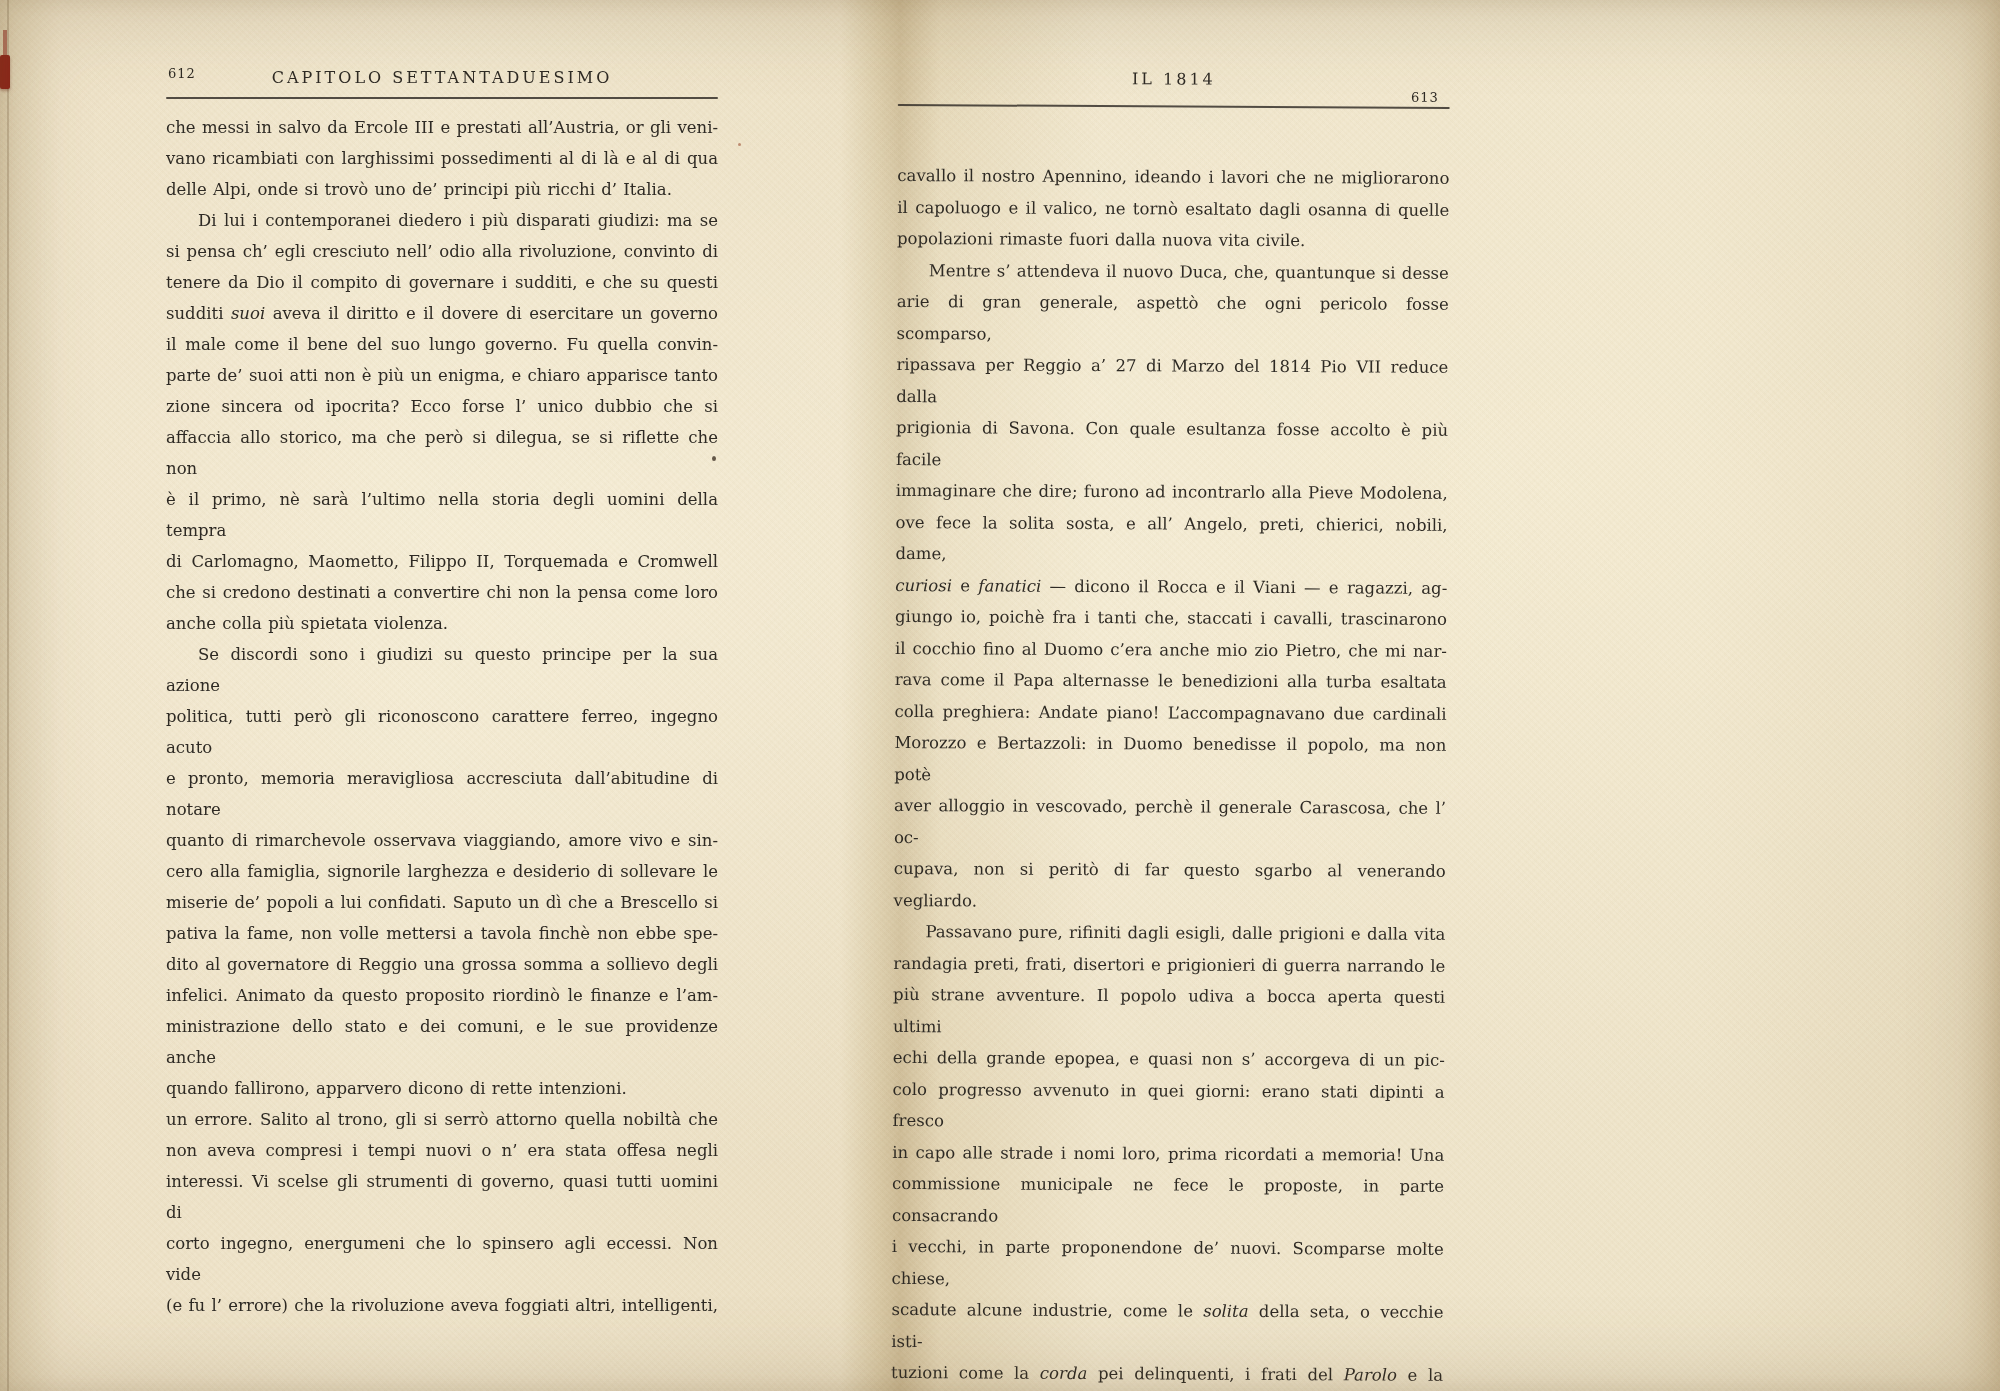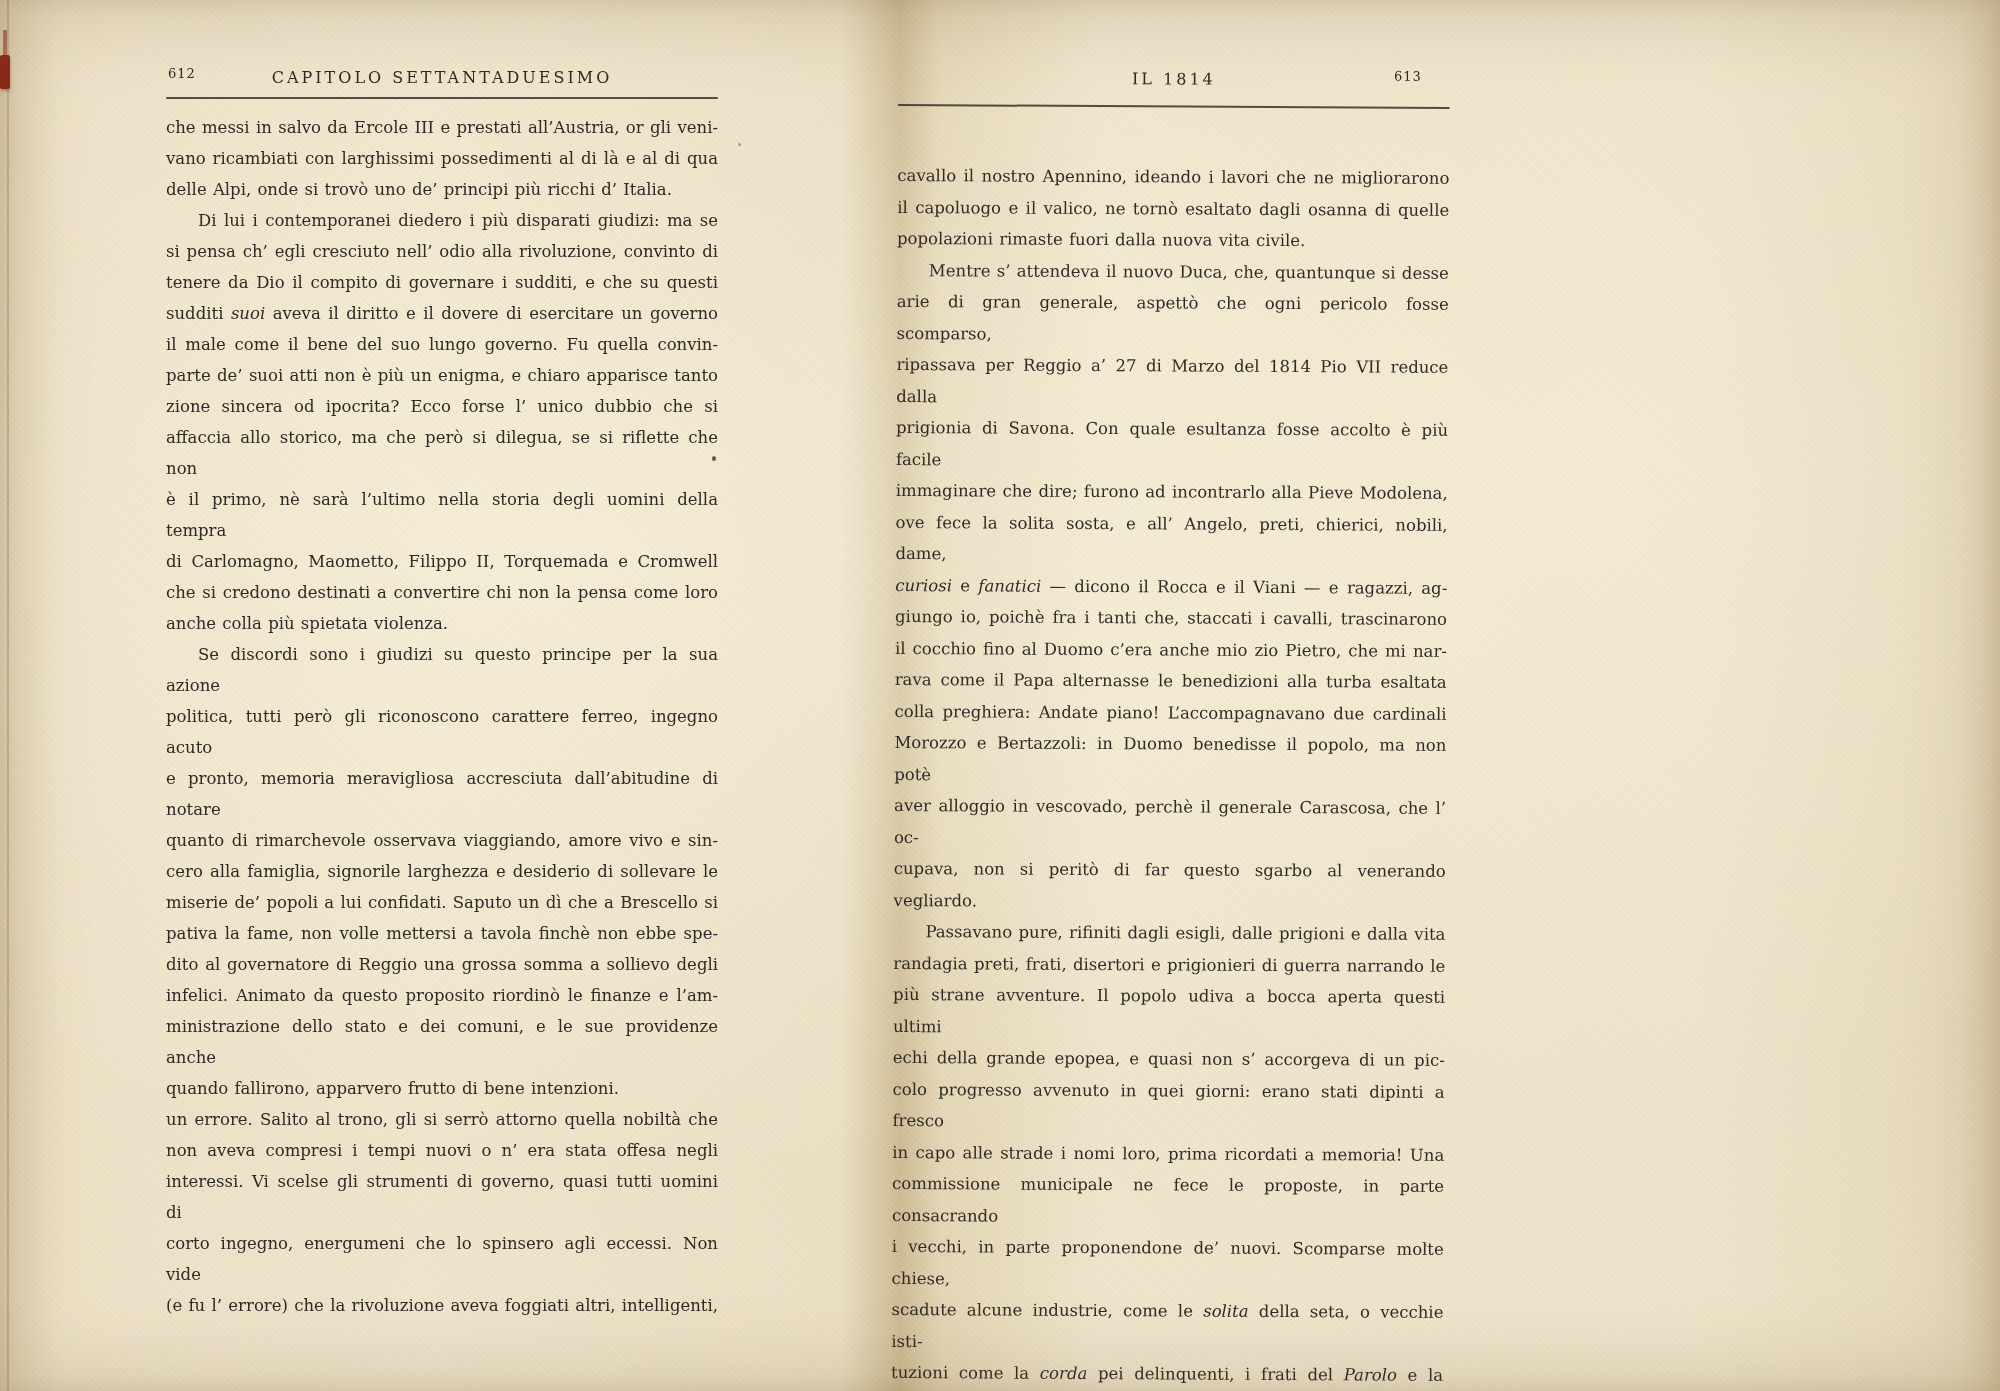--- a/index.html
+++ b/index.html
@@ -34,21 +34,21 @@
     position:absolute;left:0;top:55px;width:10px;height:34px;
     background:var(--red,#8e2318);border-radius:2px;
     box-shadow:0 2px 3px rgba(90,20,10,0.35), 0 -28px 0 -3px rgba(142,35,24,0.55);
   }
   .page{position:absolute;}
   #left-page{left:166px;top:60px;width:552px;}
   #right-page{left:898px;top:60px;width:552px;transform:rotate(0.3deg);transform-origin:0 0;}
   .header{position:relative;height:36px;color:var(--ink,#2e2a24);}
   .folio{position:absolute;top:6px;font-size:13px;letter-spacing:1px;}
   .folio.left{left:2px;}
-  .folio.right{right:28px;}
+  .folio.right{right:11px;margin-top:21px;}
   .running-title{
     position:absolute;left:0;right:0;top:8px;text-align:center;
     font-size:16px;letter-spacing:3px;color:var(--ink,#2e2a24);
   }
   .rule{
     position:absolute;left:0;right:0;height:2px;background:var(--ink,#2e2a24);opacity:0.82;
     border-radius:1px;
   }
   #left-page .rule{top:37px;}
   #right-page .rule{top:44px;}
@@ -107,21 +107,21 @@
         <div class="line indent">Se discordi sono i giudizi su questo principe per la sua azione</div>
         <div class="line">politica, tutti però gli riconoscono carattere ferreo, ingegno acuto</div>
         <div class="line">e pronto, memoria meravigliosa accresciuta dall’abitudine di notare</div>
         <div class="line">quanto di rimarchevole osservava viaggiando, amore vivo e sin-</div>
         <div class="line">cero alla famiglia, signorile larghezza e desiderio di sollevare le</div>
         <div class="line">miserie de’ popoli a lui confidati. Saputo un dì che a Brescello si</div>
         <div class="line">pativa la fame, non volle mettersi a tavola finchè non ebbe spe-</div>
         <div class="line">dito al governatore di Reggio una grossa somma a sollievo degli</div>
         <div class="line">infelici. Animato da questo proposito riordinò le finanze e l’am-</div>
         <div class="line">ministrazione dello stato e dei comuni, e le sue providenze anche</div>
-        <div class="line lastline">quando fallirono, apparvero frutto di bene intenzioni.</div>
+        <div class="line lastline">quando fallirono, apparvero dicono di rette intenzioni.</div>
       </div>
       <div>
         <div class="line">un errore. Salito al trono, gli si serrò attorno quella nobiltà che</div>
         <div class="line">non aveva compresi i tempi nuovi o n’ era stata offesa negli</div>
         <div class="line">interessi. Vi scelse gli strumenti di governo, quasi tutti uomini di</div>
         <div class="line">corto ingegno, energumeni che lo spinsero agli eccessi. Non vide</div>
         <div class="line">(e fu l’ errore) che la rivoluzione aveva foggiati altri, intelligenti,</div>
       </div>
     </div>
 </div>

